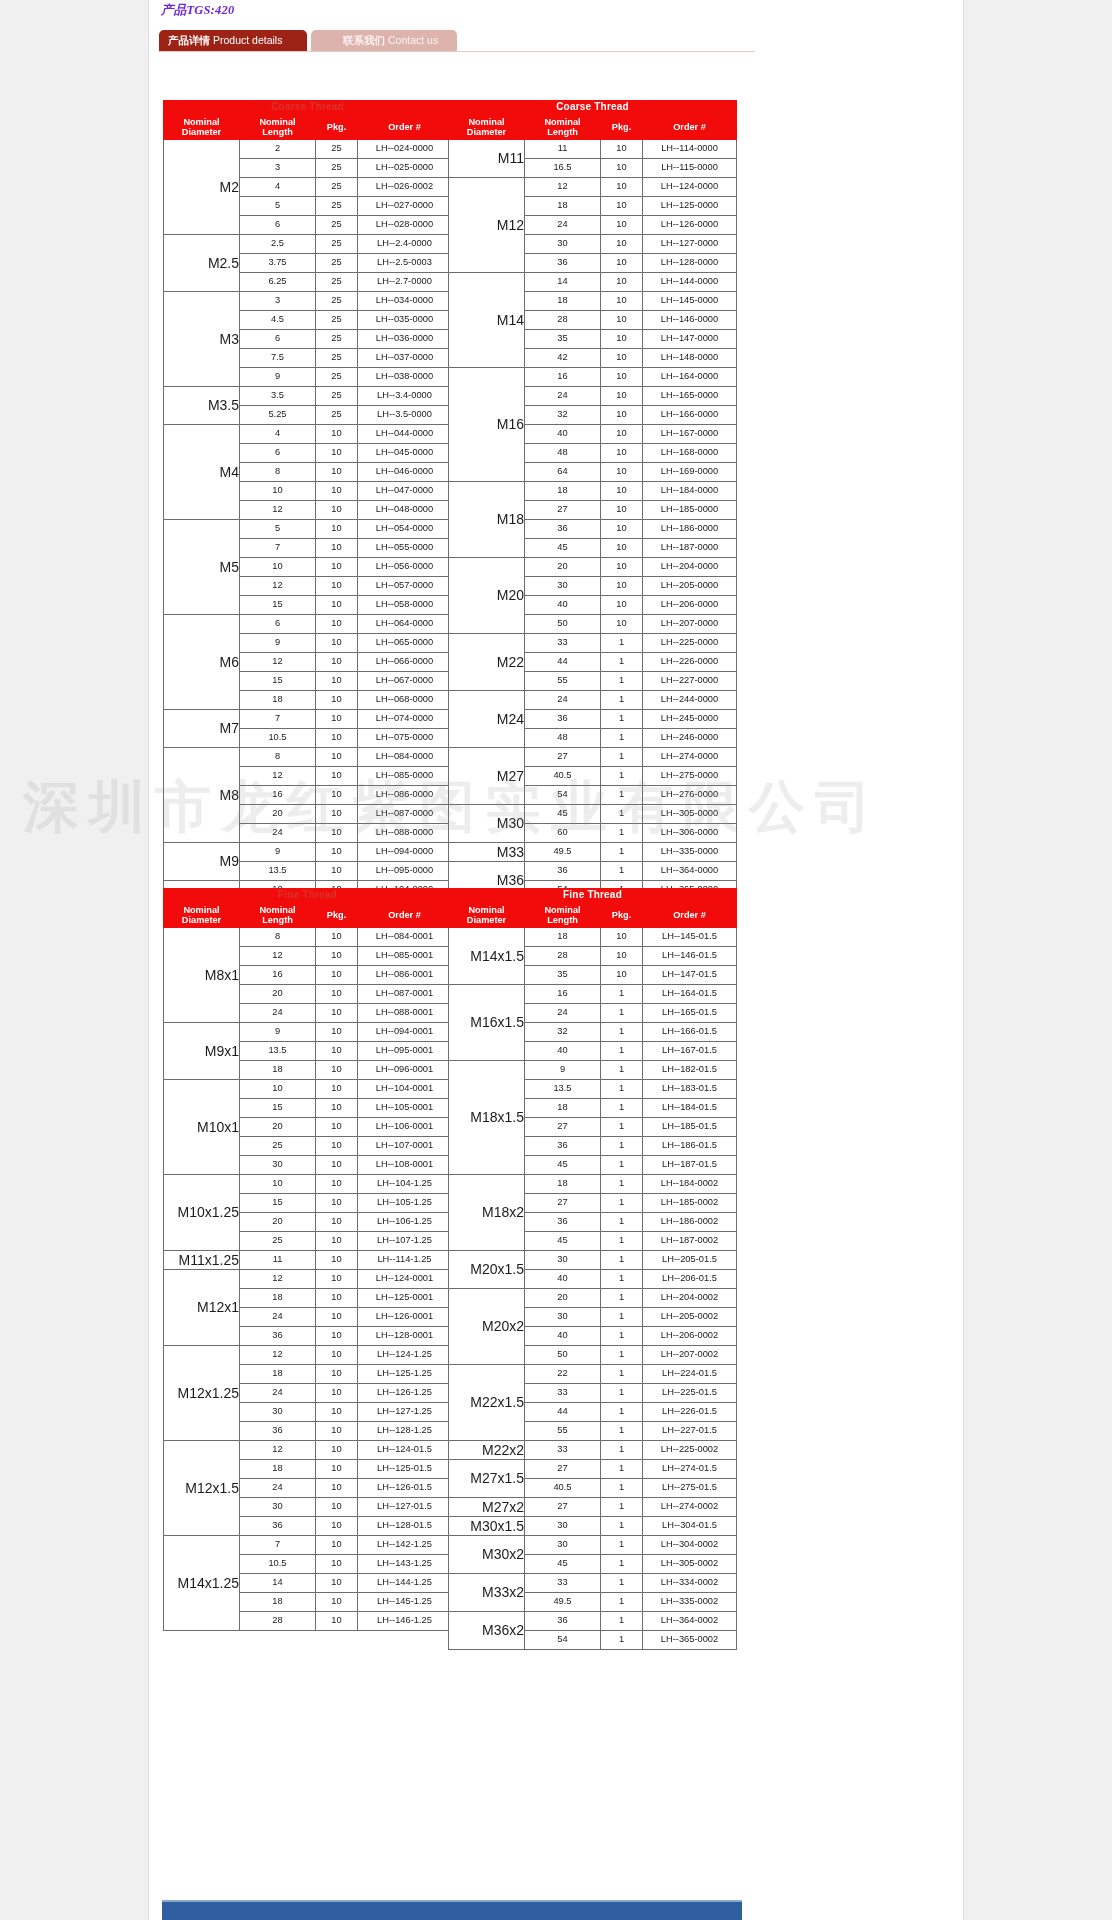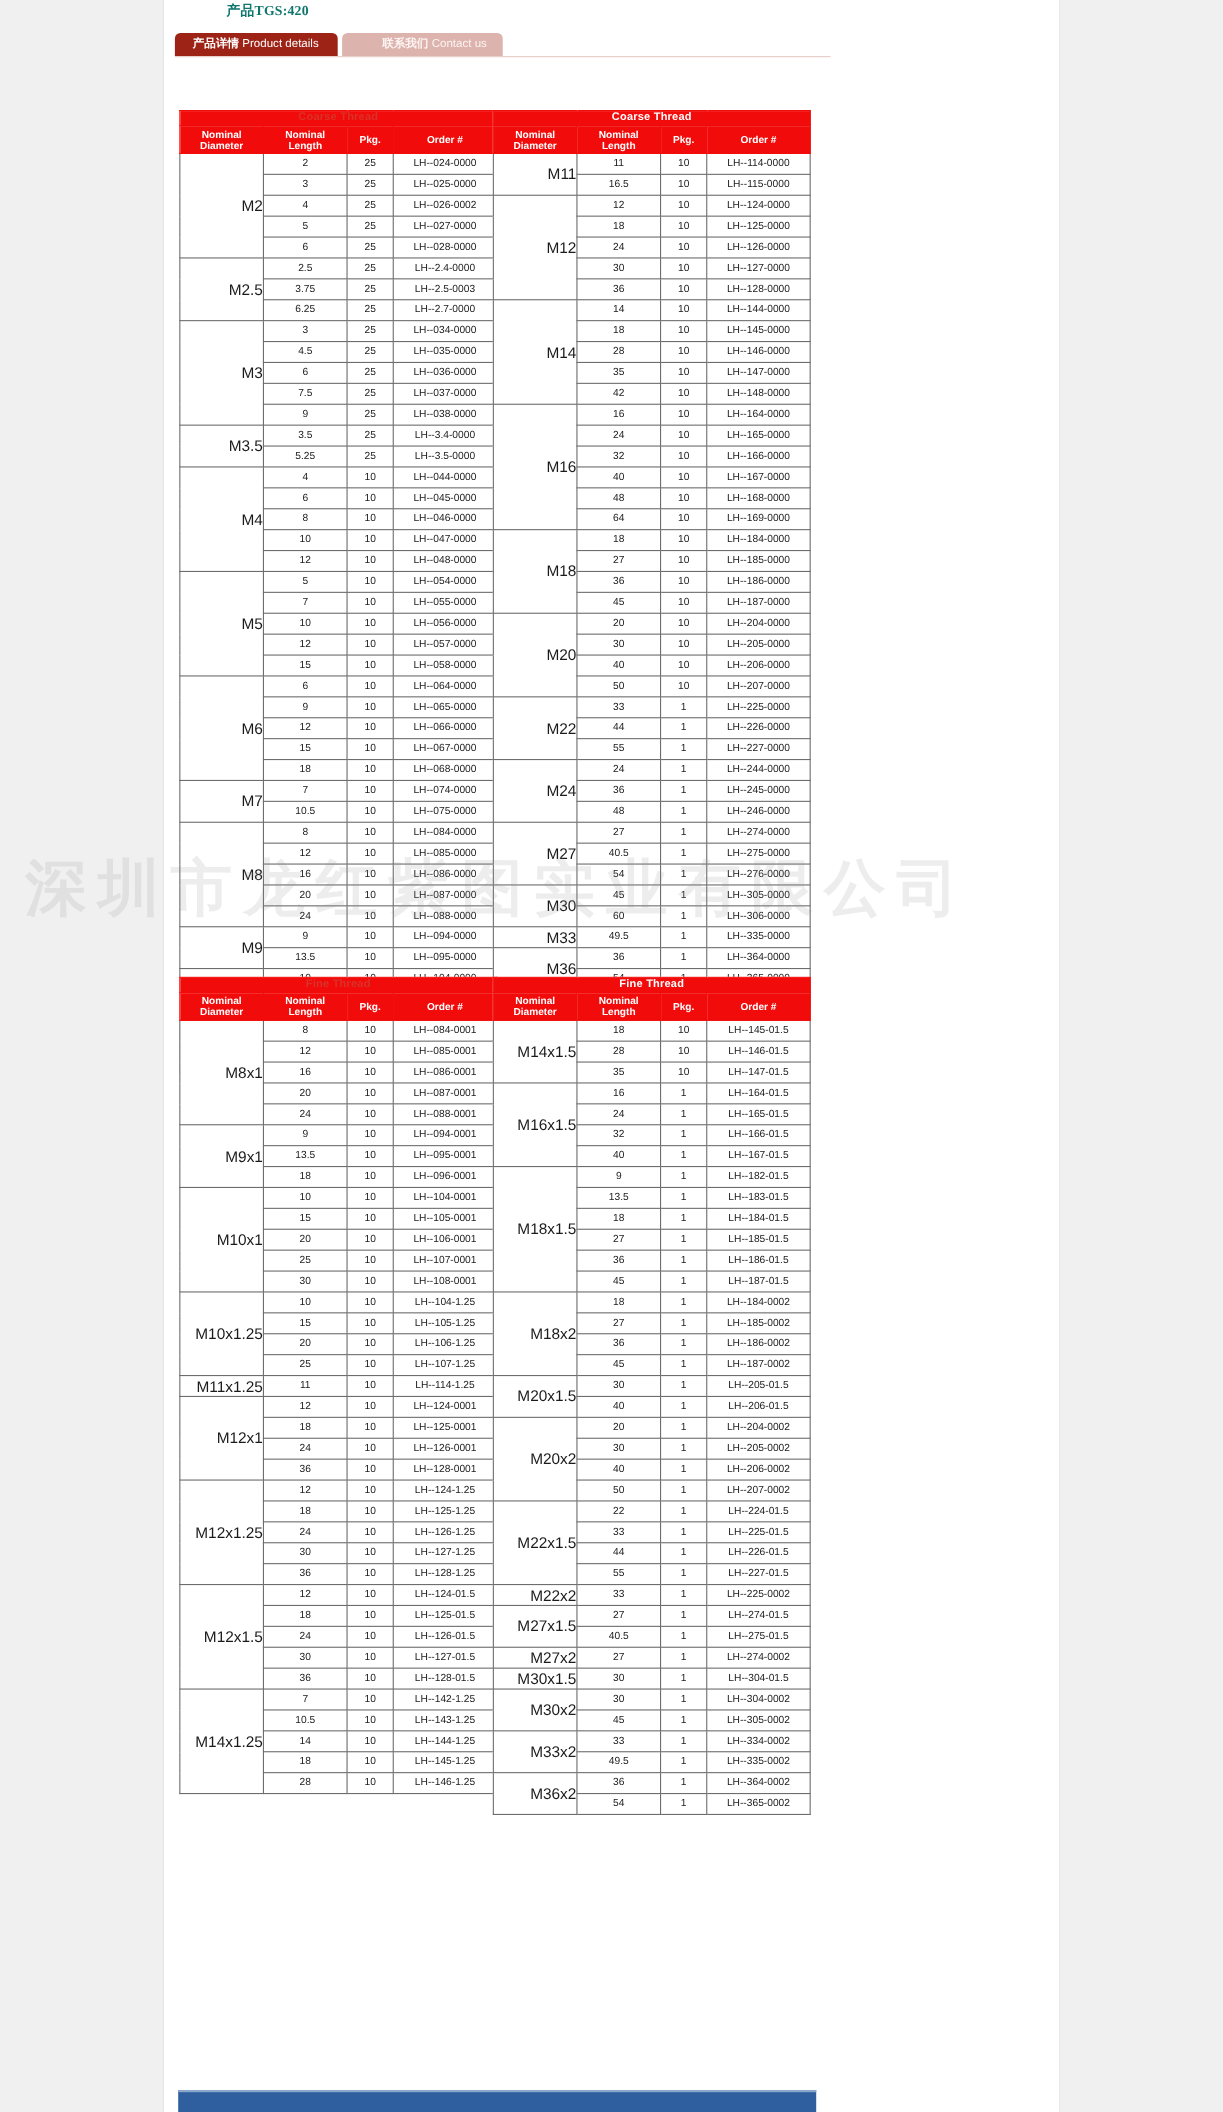--- a/index.html
+++ b/index.html
@@ -24,34 +24,33 @@
     min-height: 1920px;
     background: #ffffff;
     border-left: 1px solid #e2e2e2;
     border-right: 1px solid #e2e2e2;
   }
   .sku-line {
     position: absolute;
     left: 12px;
     top: 2px;
     font-family: "Liberation Serif", "DejaVu Serif", serif;
+    font-style: italic;
     font-weight: bold;
     font-size: 12.5px;
-    color: #0f766e;
+    color: #6d28d9;
     letter-spacing: .2px;
-    margin-left: 45px;
   }
   
   .tabbar {
     position: absolute;
     left: 10px;
     top: 30px;
     width: 596px;
     height: 22px;
-    text-align: center;
   }
   .tab {
     position: absolute;
     top: 0;
     height: 21px;
     line-height: 21px;
     padding: 0 10px 0 9px;
     font-size: 11px;
     border-radius: 5px 5px 0 0;
     white-space: nowrap;

